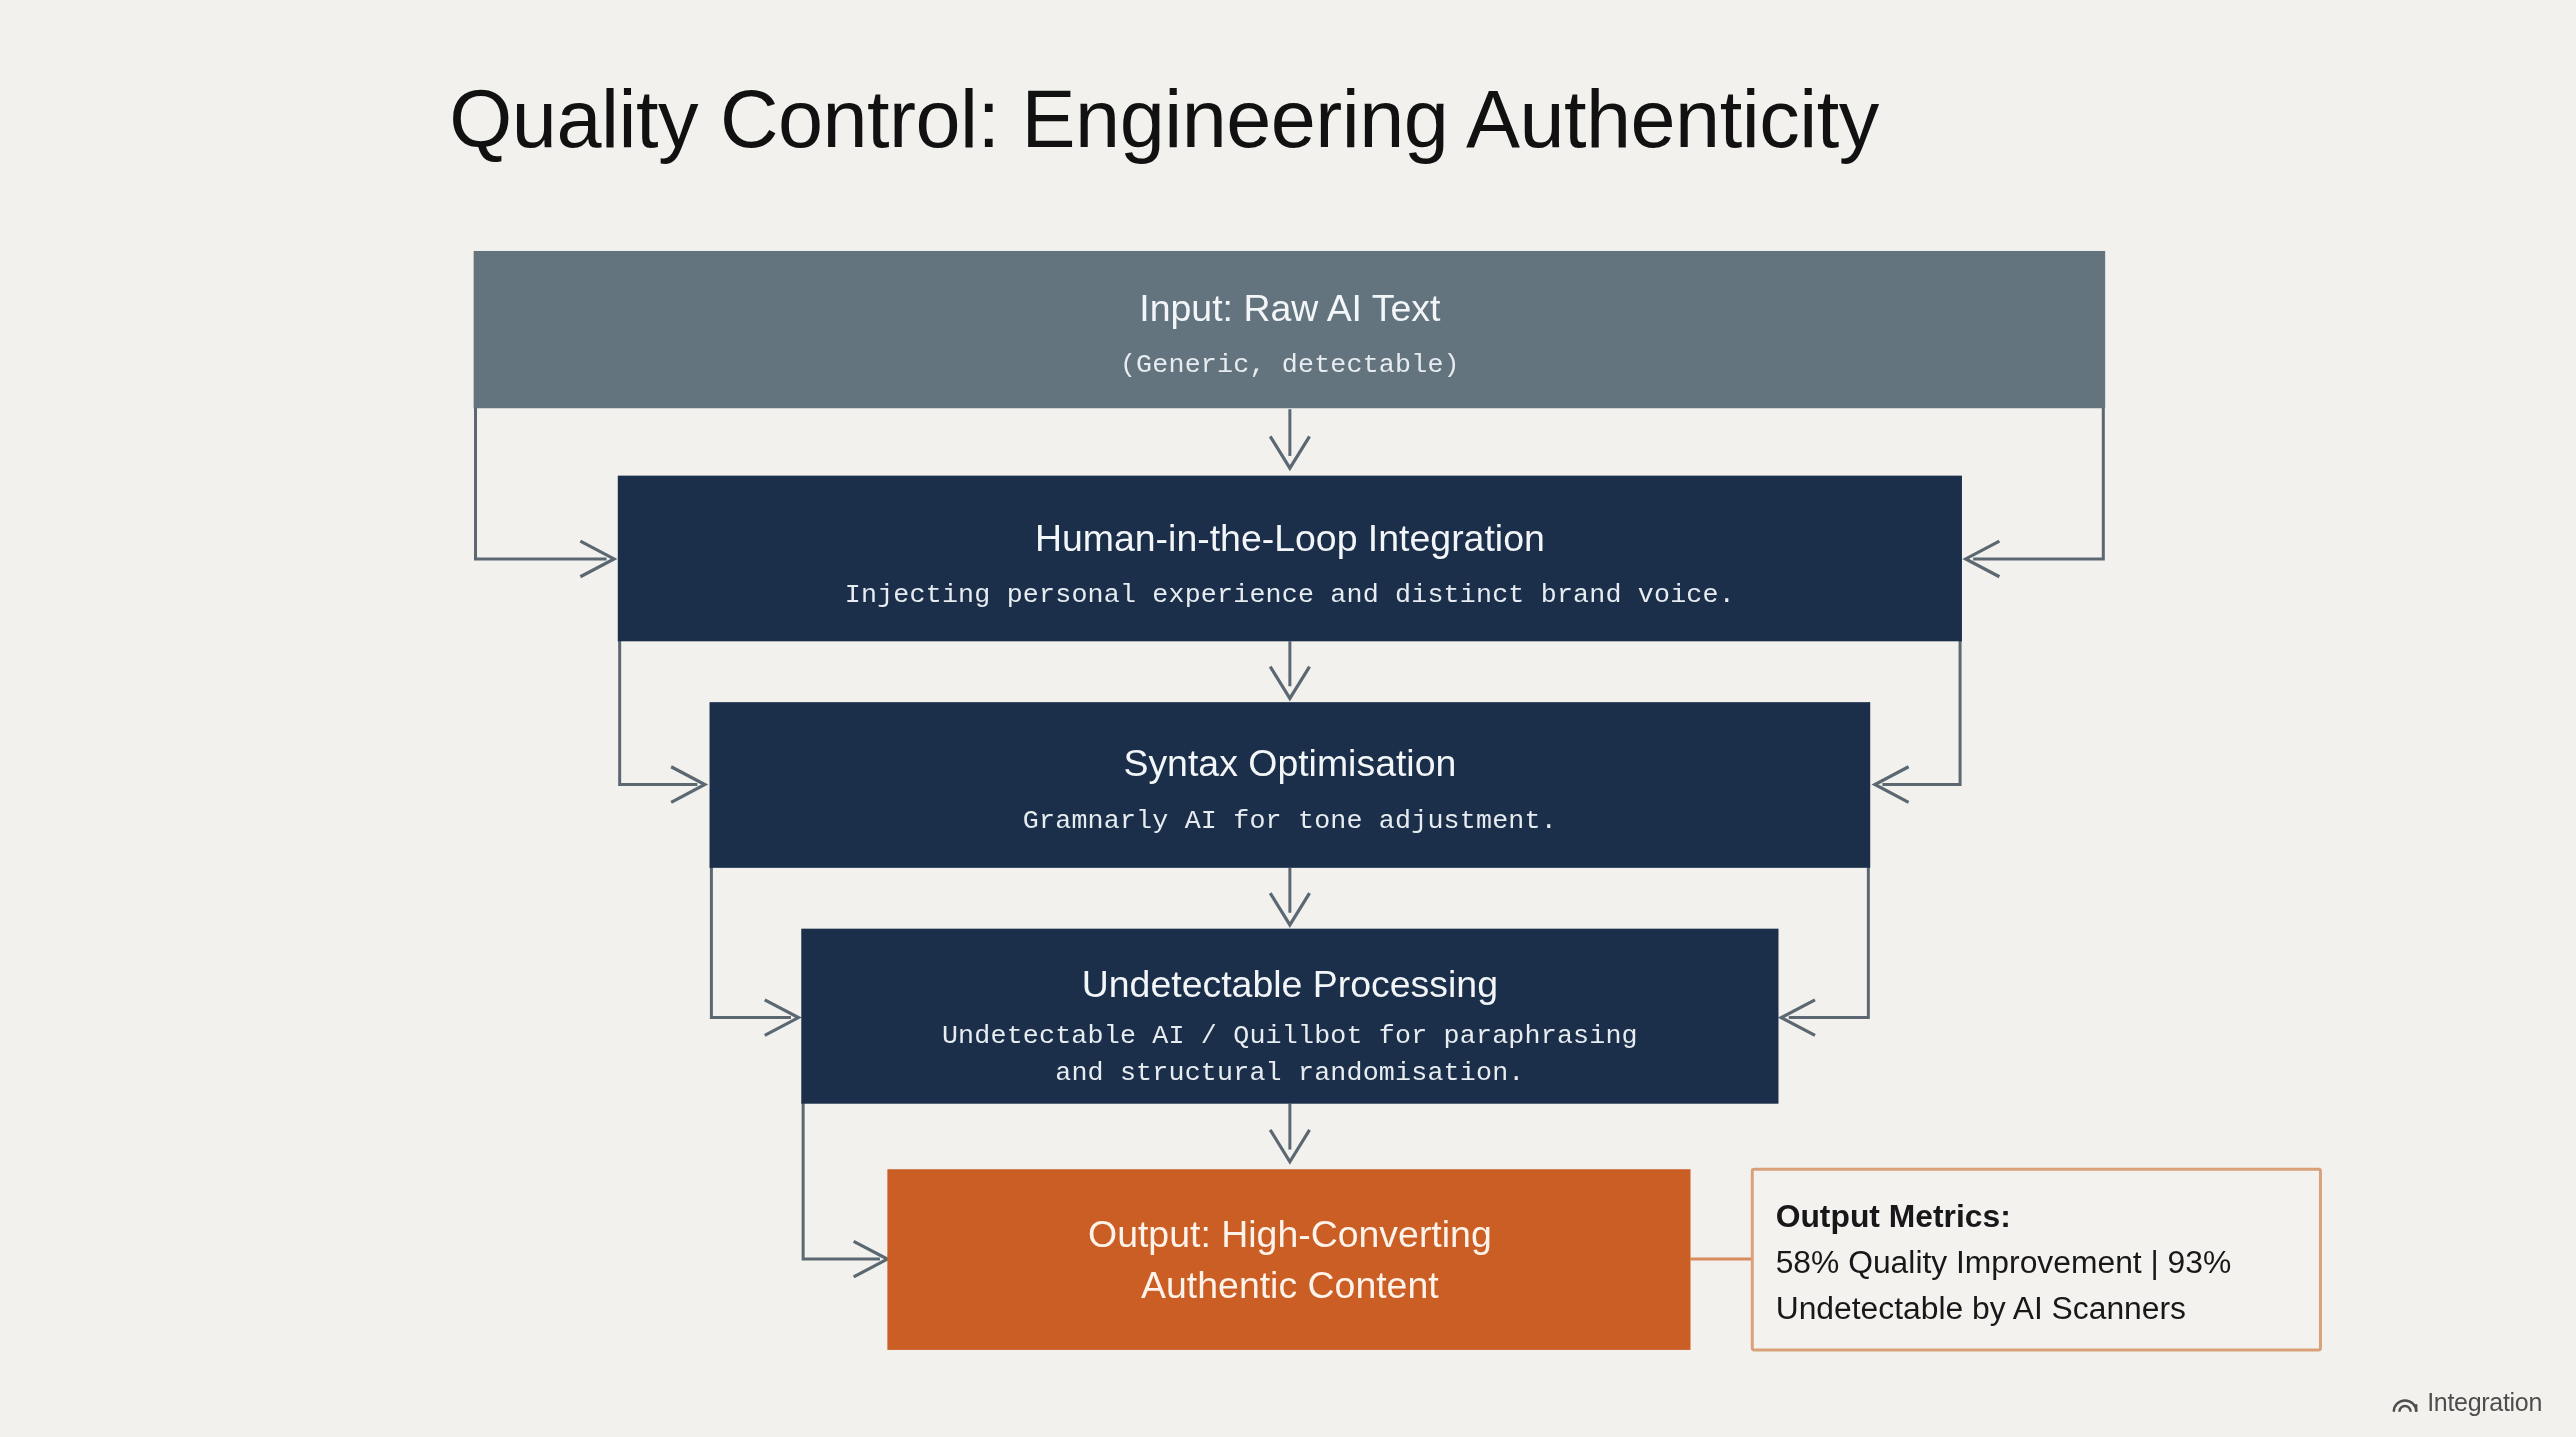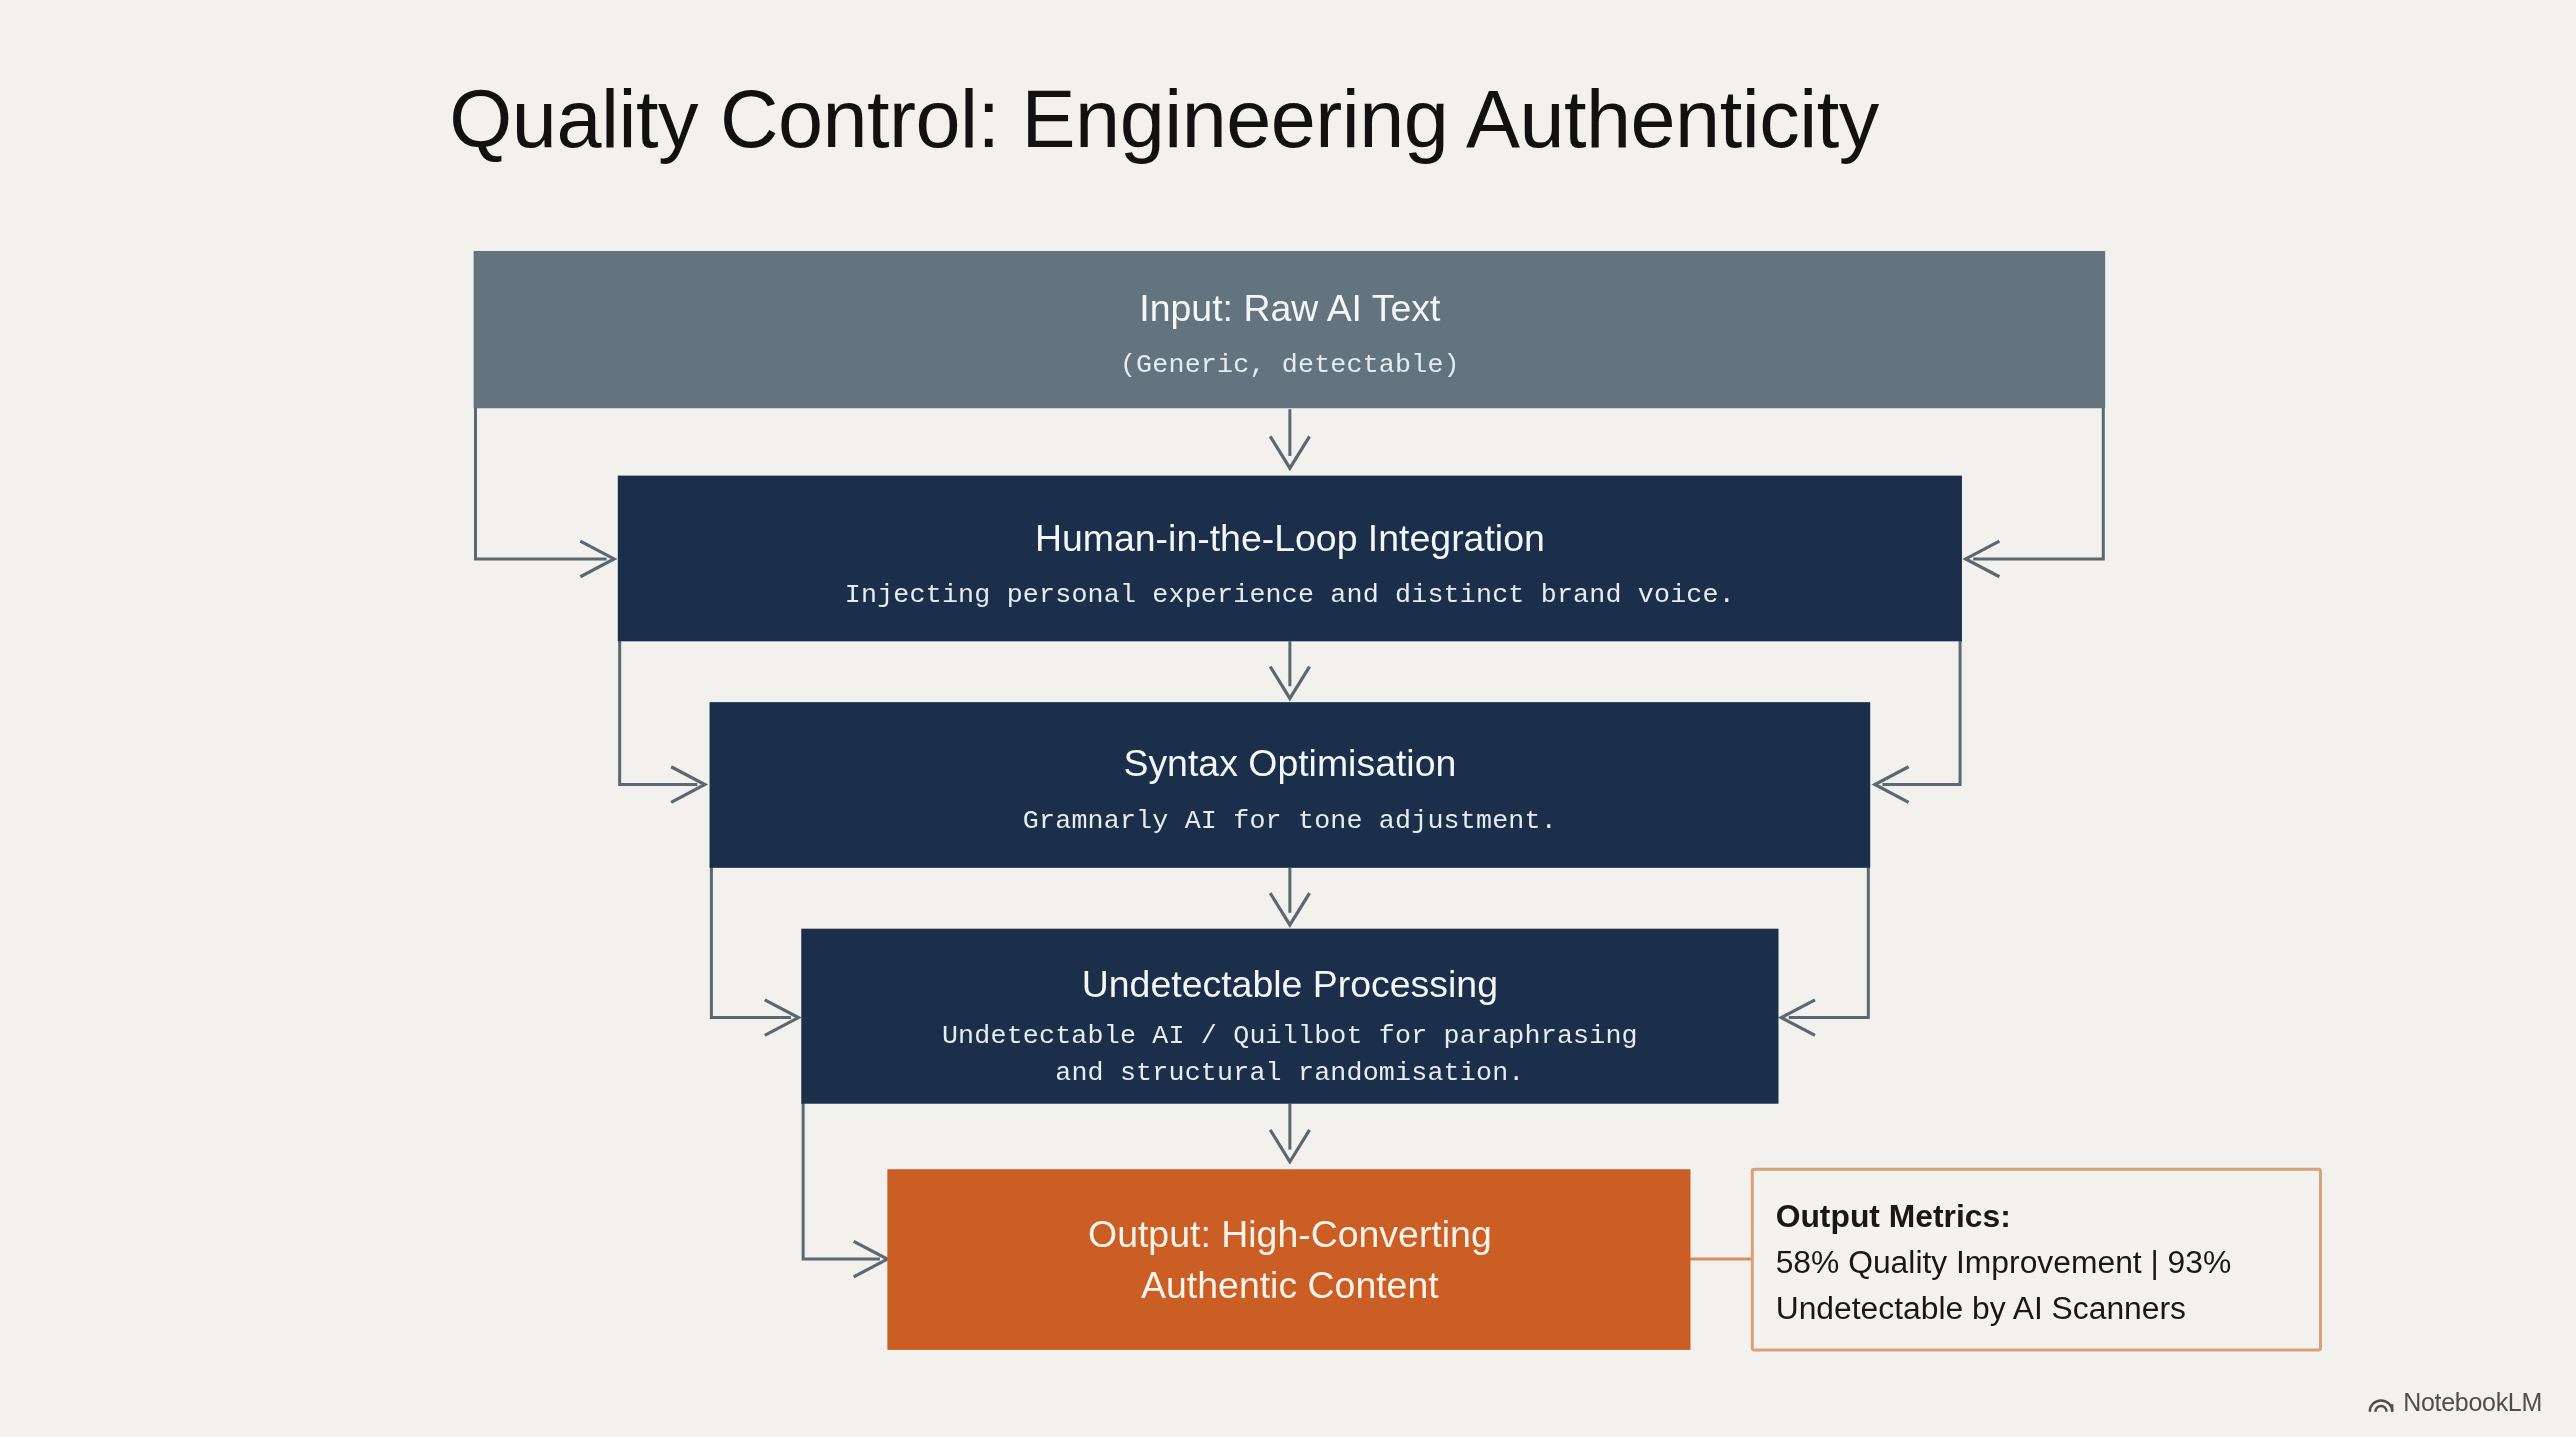--- a/index.html
+++ b/index.html
@@ -217,17 +217,17 @@
   </svg>
 
   <div id="watermark">
     <span style="display:inline-flex;">
       <svg width="28" height="22.5" viewBox="0 0 30 24" aria-hidden="true">
         <path d="M3 21 A 12 12 0 0 1 27 21" fill="none" stroke="#2a2a2a" stroke-width="2.6"></path>
         <path d="M9 21 A 6 6 0 0 1 21 21" fill="none" stroke="#2a2a2a" stroke-width="2.6"></path>
         <path d="M27 21 L 27 13" fill="none" stroke="#2a2a2a" stroke-width="2.6"></path>
       </svg>
     </span>
-    <span class="wm-text">NotebookLM</span>
+    <span class="wm-text">Integration</span>
   </div>
 
 </div>
 
 
 </body></html>

